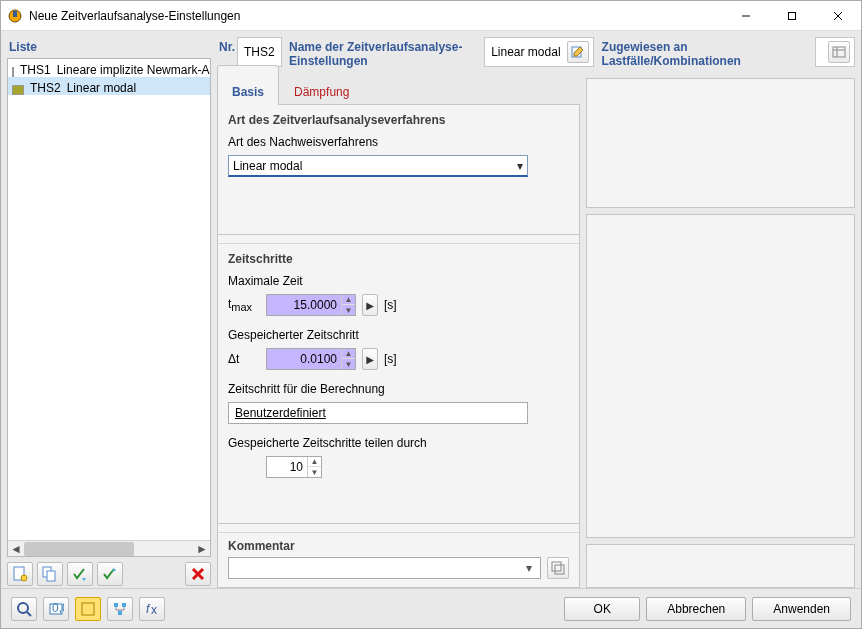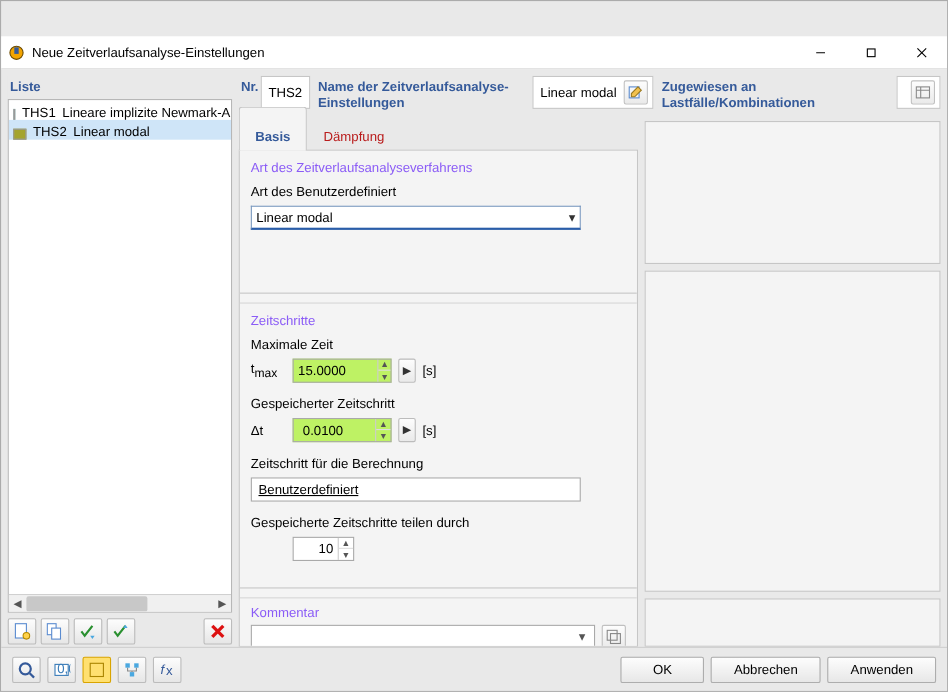--- a/index.html
+++ b/index.html
@@ -1,20 +1,20 @@
 <!DOCTYPE html>
 <html><head>
 <meta charset="utf-8">
 <style>
   * { box-sizing: border-box; font-family: "Segoe UI", Tahoma, sans-serif; font-size: 12px; }
   html,body { margin:0; padding:0; height:100%; }
   body { background:#e9e9e9; width:862px; height:629px; overflow:hidden; border:1px solid #ababab; display:flex; flex-direction:column; }
 
   
-  .titlebar { height:30px; background:#fff; display:flex; align-items:center; padding-left:6px; border-bottom:1px solid #ddd;margin-top:32px; }
+  .titlebar { height:30px; background:#fff; display:flex; align-items:center; padding-left:6px; border-bottom:1px solid #ddd; }
   .titlebar .app-icon { width:16px; height:16px; margin-right:6px; }
   .titlebar .title { flex:0 0 auto; color:#000; }
   .titlebar .spacer { flex:1; }
   .wbtn { width:46px; height:30px; display:flex; align-items:center; justify-content:center; color:#000; }
 
   
   .content { flex:1; display:flex; padding:6px 6px 0 6px; gap:6px; min-height:0; }
   .left-panel { width:204px; display:flex; flex-direction:column; background:#e9e9e9; }
   .right-panel { flex:1; display:flex; flex-direction:column; gap:6px; min-height:0; }
 
@@ -57,33 +57,33 @@
 
   .tabstrip { display:flex; height:26px; align-items:flex-end; gap:0; }
   .tab { padding:19px 14px 6px 14px; color:#355a9a; border:1px solid transparent; border-bottom:none; position:relative; top:1px; border-radius:3px 3px 0 0; }
   .tab.active { background:#f4f4f4; border-color:#c6c6c6; color:#355a9a; font-weight:600; }
   .tab.inactive { background:transparent; color:#b91c1c; }
 
   .form-scroll { flex:1; border:1px solid #c6c6c6; background:#f4f4f4; padding:0; overflow:hidden; display:flex; flex-direction:column; gap:8px; }
 
   .section { background:#f4f4f4; padding:8px 10px 12px 10px; }
   .section + .section { border-top:1px solid #d6d6d6; }
-  .section-title { color:#8b5cf6; font-weight:normal; margin-bottom:8px; }
+  .section-title { color:#404040; font-weight:bold; margin-bottom:8px; }
   .sec-method { flex:0 0 130px; border-bottom:1px solid #c6c6c6;}
   .sec-steps { flex:1; border-bottom:1px solid #c6c6c6;}
   .sec-comment { flex:0 0 auto;}
 
   .field-label { color:#000; margin-bottom:6px; }
   .select { width:300px; height:22px; border:1px solid #7a99bf; background:#fff; display:flex; align-items:center; padding:0 4px; justify-content:space-between; border-bottom:2px solid #2a5da8; }
   .select .val { color:#000; }
   .select .chev { color:#333; }
   .inline { display:flex; align-items:center; gap:6px; margin-bottom:12px; }
   .symlabel { width:32px; color:#000; }
   .symlabel sub { font-size:11px; }
-  .numbox { width:90px; height:22px; border:1px solid #a9a9a9; background:#bef264; display:flex; align-items:center;gap:25px; }
+  .numbox { width:90px; height:22px; border:1px solid #a9a9a9; background:#c4b5fd; display:flex; align-items:center; }
   .numbox .v { flex:1; text-align:right; padding:0 4px; }
   .spin { width:14px; display:flex; flex-direction:column; border-left:1px solid #ccc; }
   .spin div { height:10px; display:flex; align-items:center; justify-content:center; font-size:8px; color:#555; border-bottom:1px solid #ddd; }
   .spin div:last-child{border:none;}
   .arrow-btn { width:16px; height:22px; border:1px solid #bcbcbc; background:linear-gradient(#fdfdfd,#eaeaea); display:flex; align-items:center; justify-content:center; font-size:10px; color:#333; border-radius:2px;}
   .unit { color:#000; }
   .sec-steps .field-label { margin-top:4px; }
   .sec-steps .dropdown2 { width:300px; height:22px; border:1px solid #a9a9a9; background:#fff; display:flex; align-items:center; padding:0 6px;text-decoration:underline; }
   .smallnum { width:56px; height:22px; border:1px solid #a9a9a9; background:#fff; display:flex; align-items:center; }
   .smallnum .v { flex:1; text-align:right; padding:0 4px;}
@@ -226,21 +226,21 @@
     <div class="form-area">
       <div class="form-left">
         <div class="tabstrip">
           <div class="tab active">Basis</div>
           <div class="tab inactive">Dämpfung</div>
         </div>
         <div class="form-scroll">
 
           <div class="section sec-method">
             <div class="section-title">Art des Zeitverlaufsanalyseverfahrens</div>
-            <div class="field-label">Art des Benutzerdefiniert</div>
+            <div class="field-label">Art des Nachweisverfahrens</div>
             <div class="select">
               <span class="val">Linear modal</span>
               <span class="chev">▾</span>
             </div>
           </div>
 
           <div class="section sec-steps">
             <div class="section-title">Zeitschritte</div>
 
             <div class="field-label">Maximale Zeit</div>

